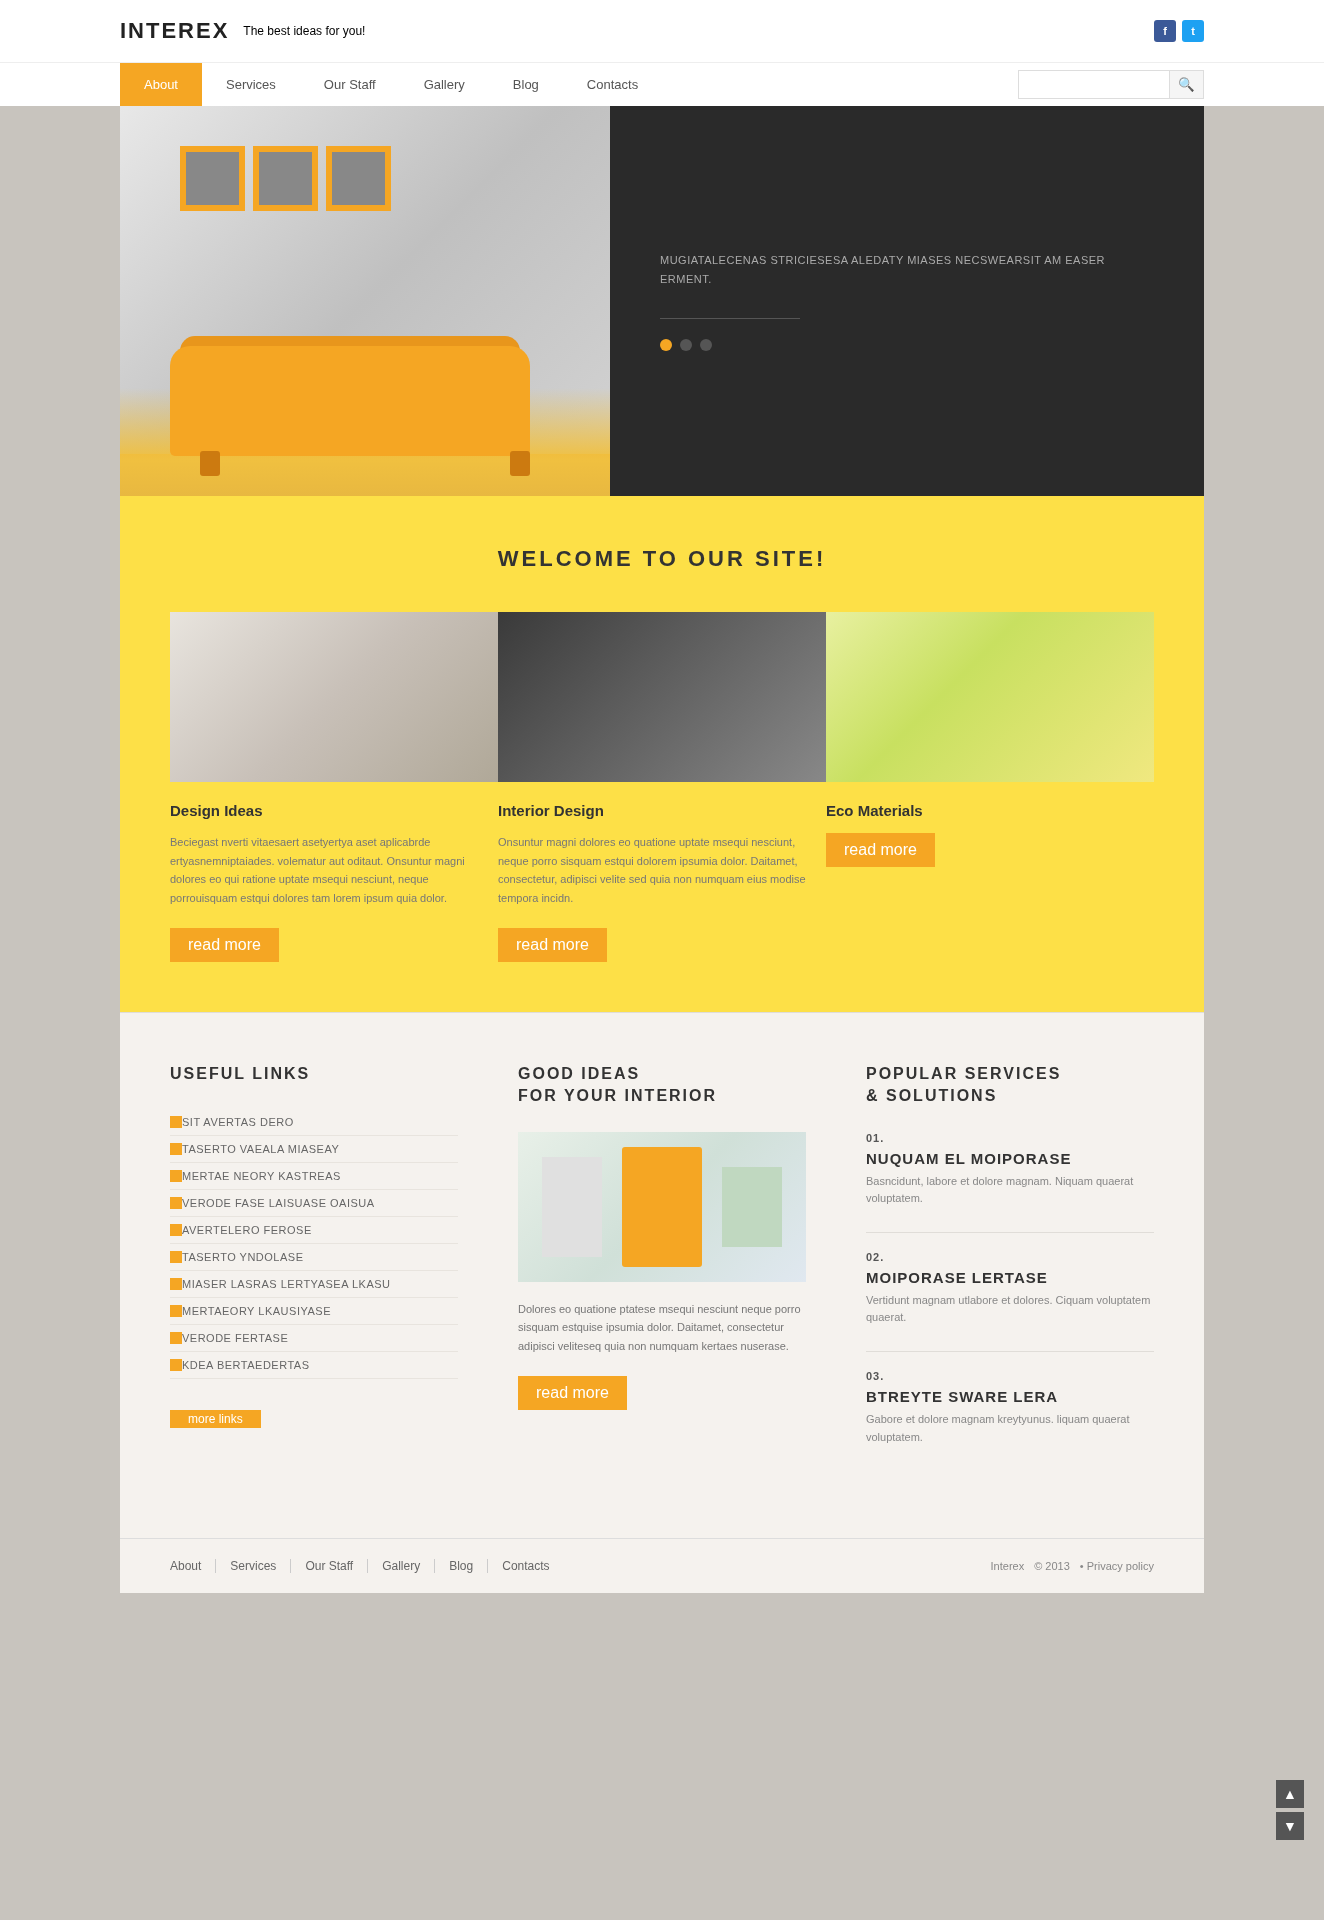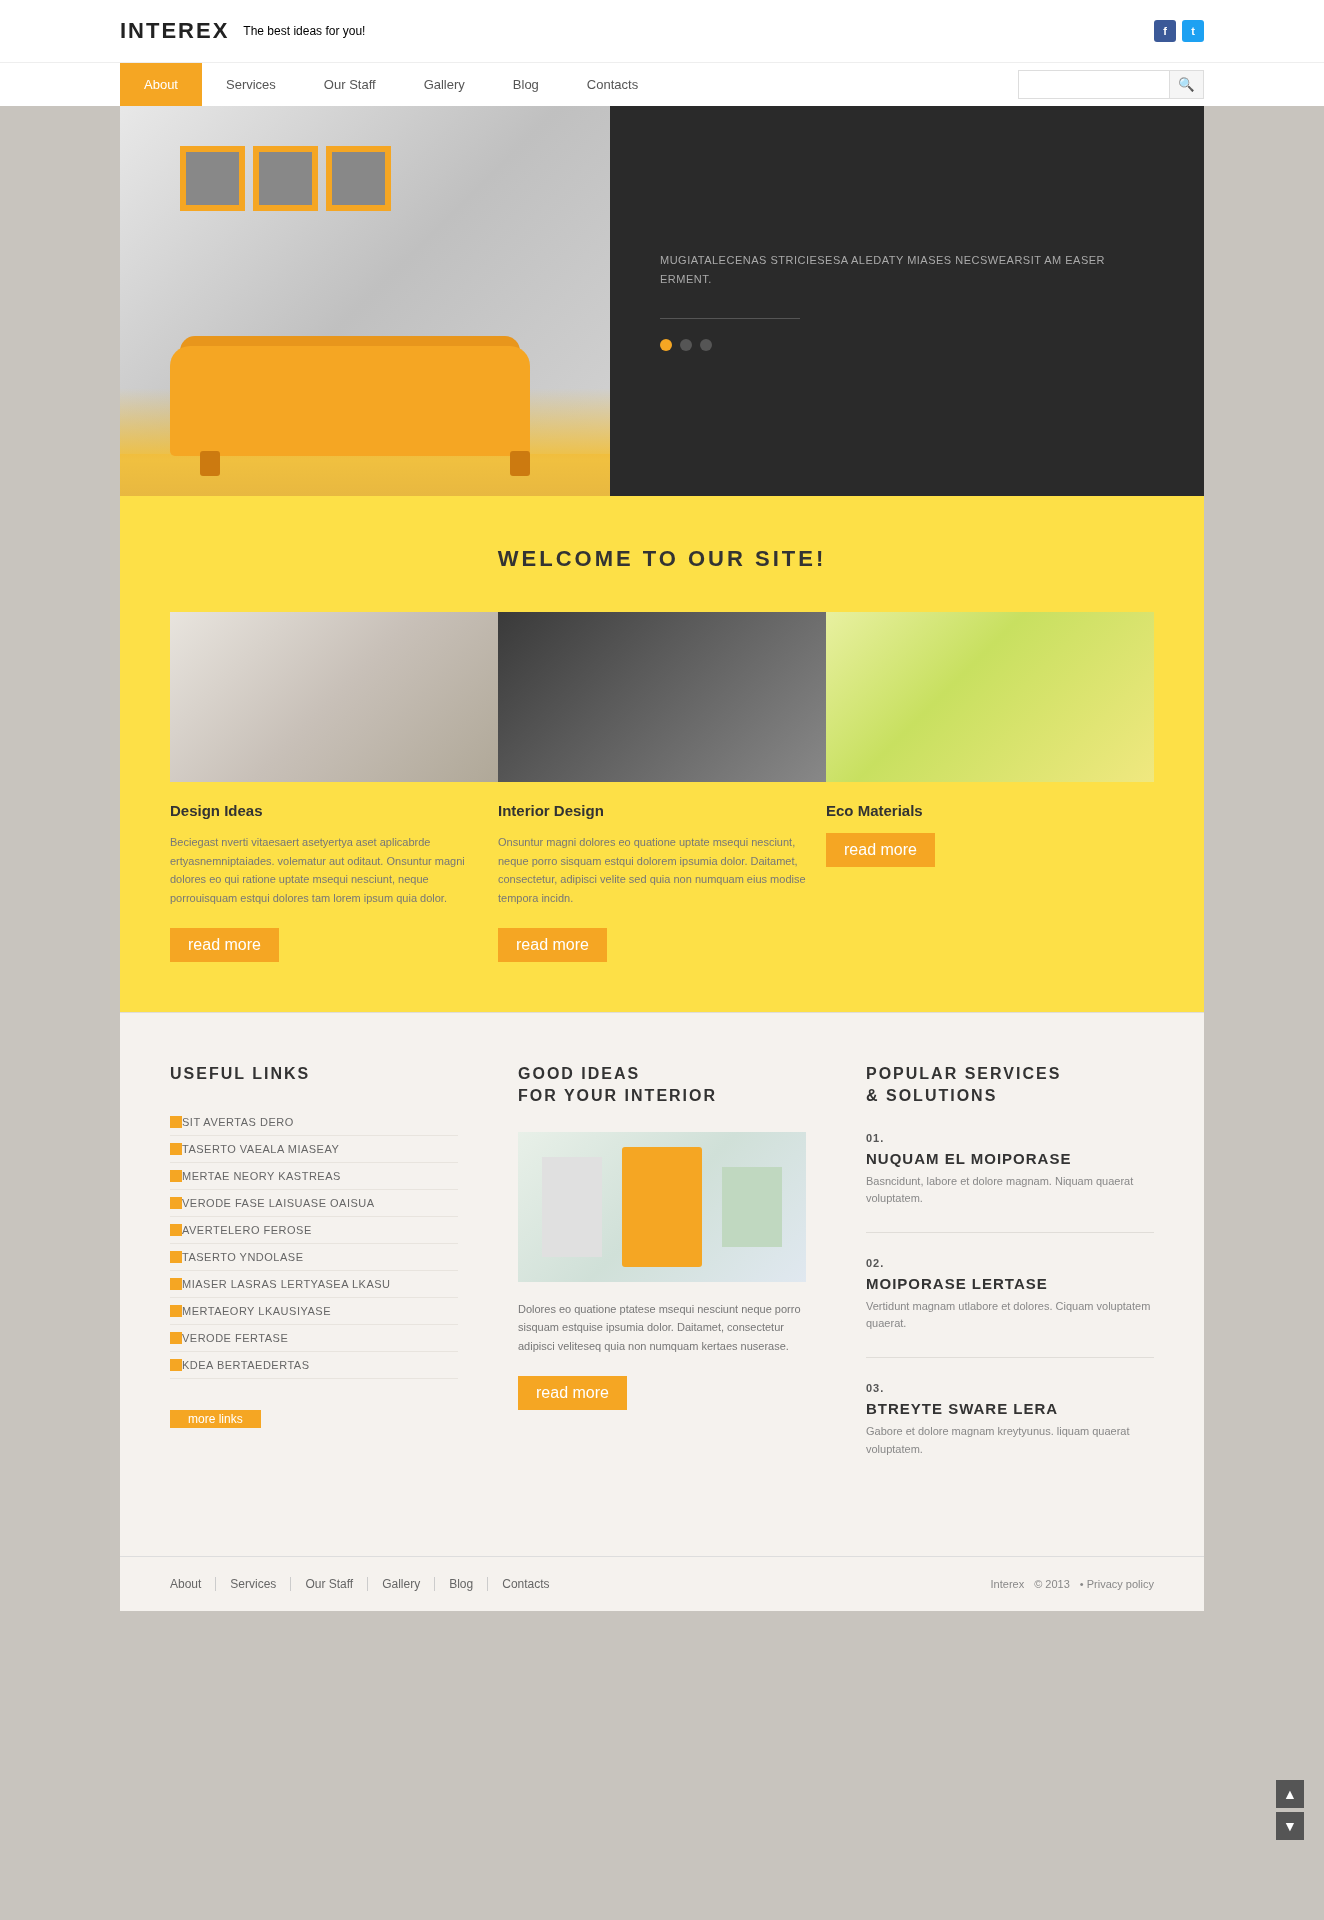--- a/index.html
+++ b/index.html
@@ -67,21 +67,21 @@
     .link-list { list-style: none; margin-bottom: 30px; }
     .link-list li { display: flex; align-items: center; padding: 7px 0; font-size: 11px; color: #666; border-bottom: 1px solid #e8e4de; text-transform: uppercase; letter-spacing: 0.5px; cursor: pointer; }
     .link-bullet { width: 12px; height: 12px; background: #f5a623; flex-shrink: 0; }
     .more-links-btn { background: #f5a623; color: #fff; border: none; padding: 2px 18px; font-size: 12px; cursor: pointer; }
 
     
     .ideas-img { width: 100%; height: 150px; background: linear-gradient(135deg, #e0e8f0 0%, #c8d8e8 50%, #d8e8d0 100%); margin-bottom: 18px; position: relative; overflow: hidden; }
     .ideas-text { font-size: 11px; color: #777; line-height: 1.7; margin-bottom: 20px; }
 
     
-    .service-item { margin-bottom: 24px; padding-bottom: 24px; border-bottom: 1px solid #e0ddd8; }
+    .service-item { margin-bottom: 18px; padding-bottom: 24px; border-bottom: 1px solid #e0ddd8; }
     .service-item:last-child { border-bottom: none; }
     .service-num { font-size: 11px; font-weight: bold; color: #555; margin-bottom: 6px; text-transform: uppercase; letter-spacing: 1px; }
     .service-title { font-size: 15px; font-weight: bold; color: #333; margin-bottom: 6px; text-transform: uppercase; letter-spacing: 1px; }
     .service-desc { font-size: 11px; color: #888; line-height: 1.6; }
 
     
     .footer { background: #f5f2ee; border-top: 1px solid #ddd; margin: 0 120px; padding: 20px 50px; display: flex; align-items: center; justify-content: space-between; }
     .footer-nav { display: flex; gap: 0; }
     .footer-nav-item { font-size: 12px; color: #666; cursor: pointer; padding: 0 14px; border-right: 1px solid #ccc; }
     .footer-nav-item:first-child { padding-left: 0; }

